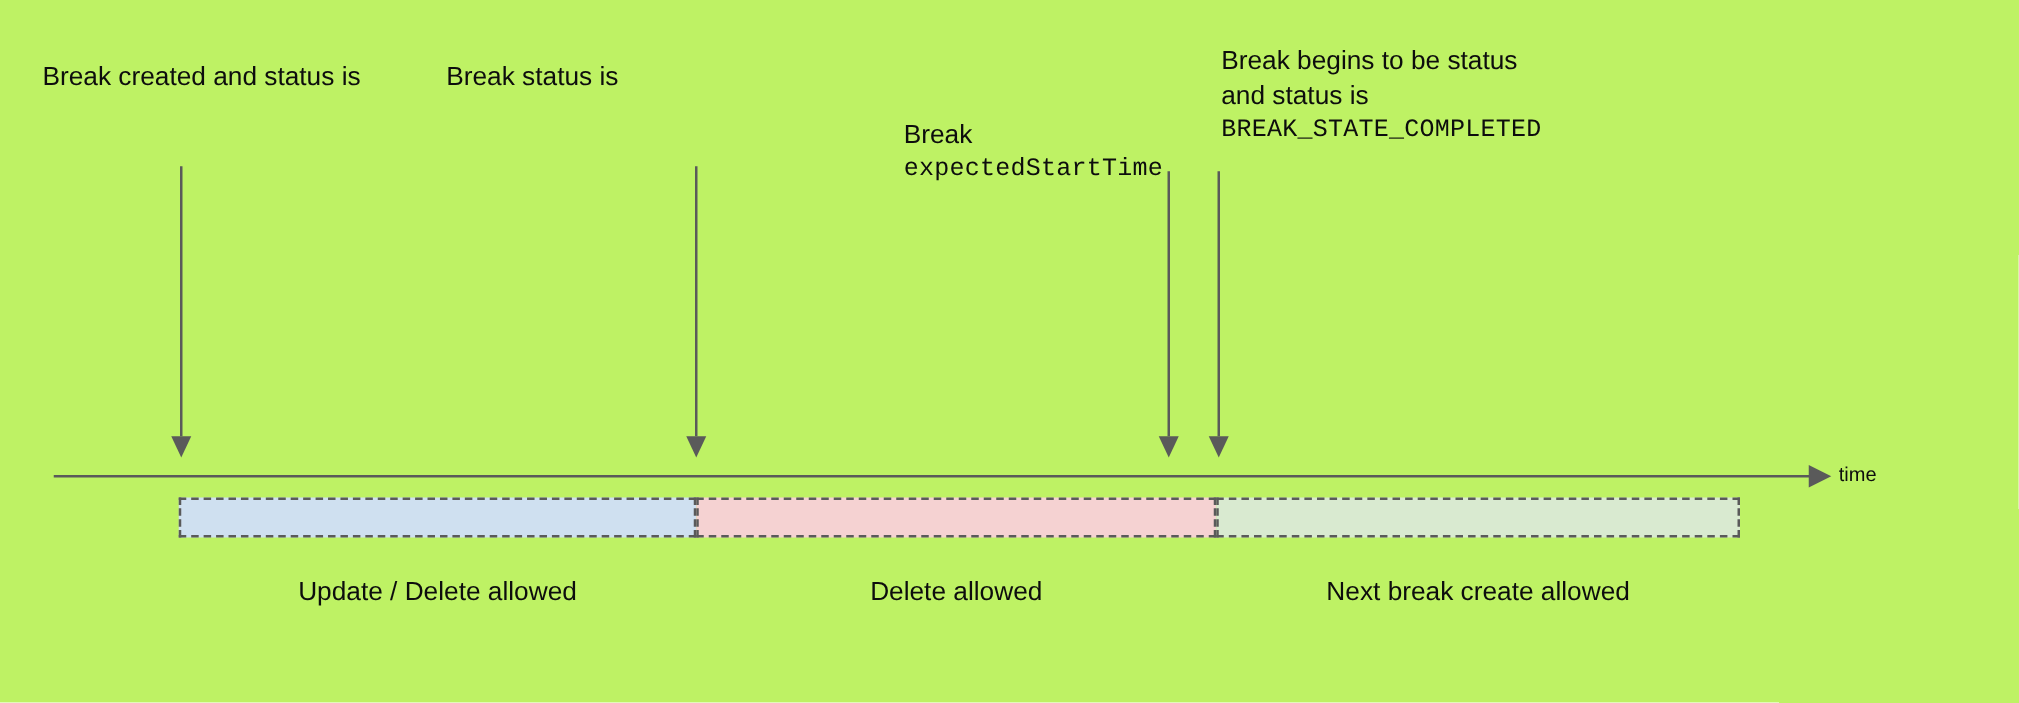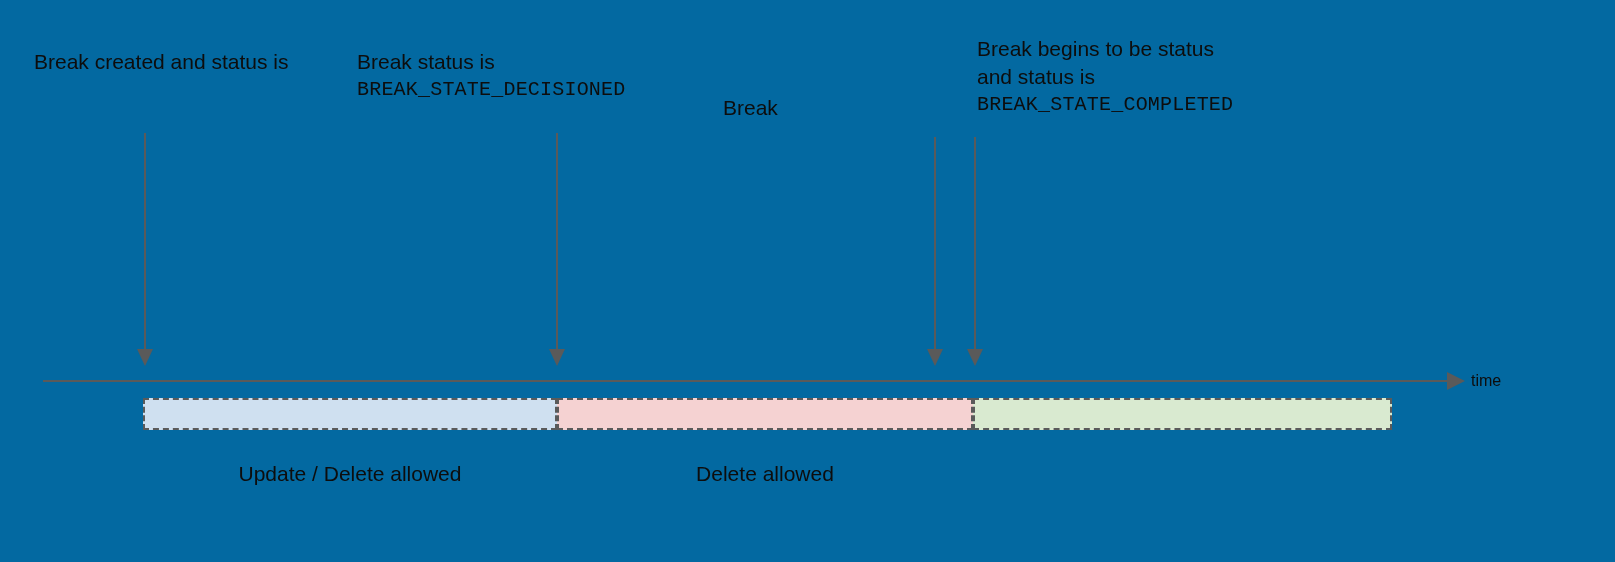--- a/index.html
+++ b/index.html
@@ -9,21 +9,21 @@
   }
   body {
     font-family: "Liberation Sans", sans-serif;
     color: #000000;
     -webkit-font-smoothing: antialiased;
   }
   #canvas {
     position: relative;
     width: 1615px;
     height: 562px;
-    background: #0369a1;
+    background: #bef264;
     overflow: hidden;
   }
 
   
   .annotation {
     position: absolute;
     font-family: "Liberation Sans", sans-serif;
     font-size: 21px;
     line-height: 28px;
     color: #0d0d0d;
@@ -113,24 +113,24 @@
 </head>
 <body>
 
 <div id="canvas">
 
   <div class="annotation" id="ann-0">
       <span class="ln">Break created and status is</span>
     </div>
   <div class="annotation" id="ann-1">
       <span class="ln">Break status is</span>
-      <span class="ln mono">BREAK_STATE_DECISIONED</span>
     </div>
   <div class="annotation" id="ann-2">
       <span class="ln">Break</span>
+      <span class="ln mono">expectedStartTime</span>
     </div>
   <div class="annotation" id="ann-3">
       <span class="ln">Break begins to be status</span>
       <span class="ln">and status is</span>
       <span class="ln mono">BREAK_STATE_COMPLETED</span>
     </div>
 
   <div class="pointer" id="ptr-0" style="left: 134px; top: 133px; height: 233px;">
     <div class="shaft" style="height: 216px;"></div>
     <div class="head" style="top: 216px;"></div>
@@ -151,14 +151,15 @@
   <div id="axis"></div>
   <div id="axis-head"></div>
   <div id="axis-label">time</div>
 
   <div class="bar" id="bar-0" style="left: 143px; width: 414px; background: rgb(207, 224, 240); border-color: rgb(90, 90, 90);"></div>
   <div class="bar" id="bar-1" style="left: 557px; width: 416px; background: rgb(245, 210, 210); border-color: rgb(90, 90, 90);"></div>
   <div class="bar" id="bar-2" style="left: 973px; width: 419px; background: rgb(217, 234, 208); border-color: rgb(90, 90, 90);"></div>
 
   <div class="caption" id="cap-1" style="left: 557px; width: 416px; top: 460px;">Delete allowed</div>
   <div class="caption" id="cap-0" style="left: 143px; width: 414px; top: 460px;">Update / Delete allowed</div>
+  <div class="caption" id="cap-2" style="left: 973px; width: 419px; top: 460px;">Next break create allowed</div>
 
 </div>
 
 </body></html>

